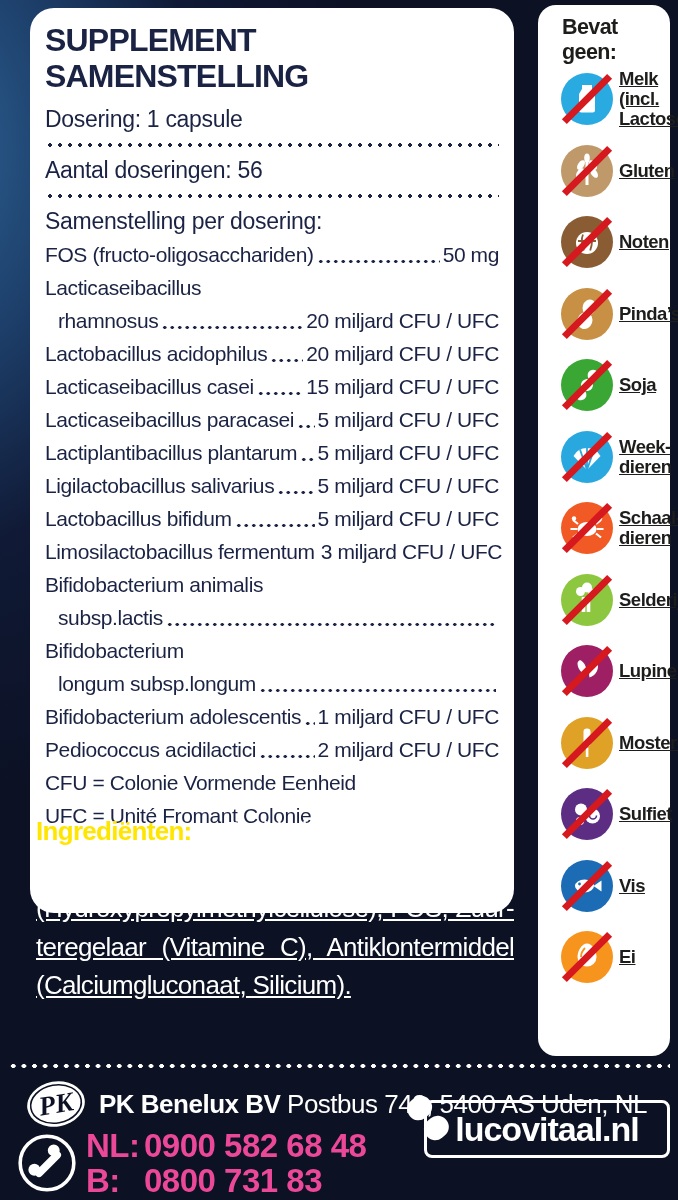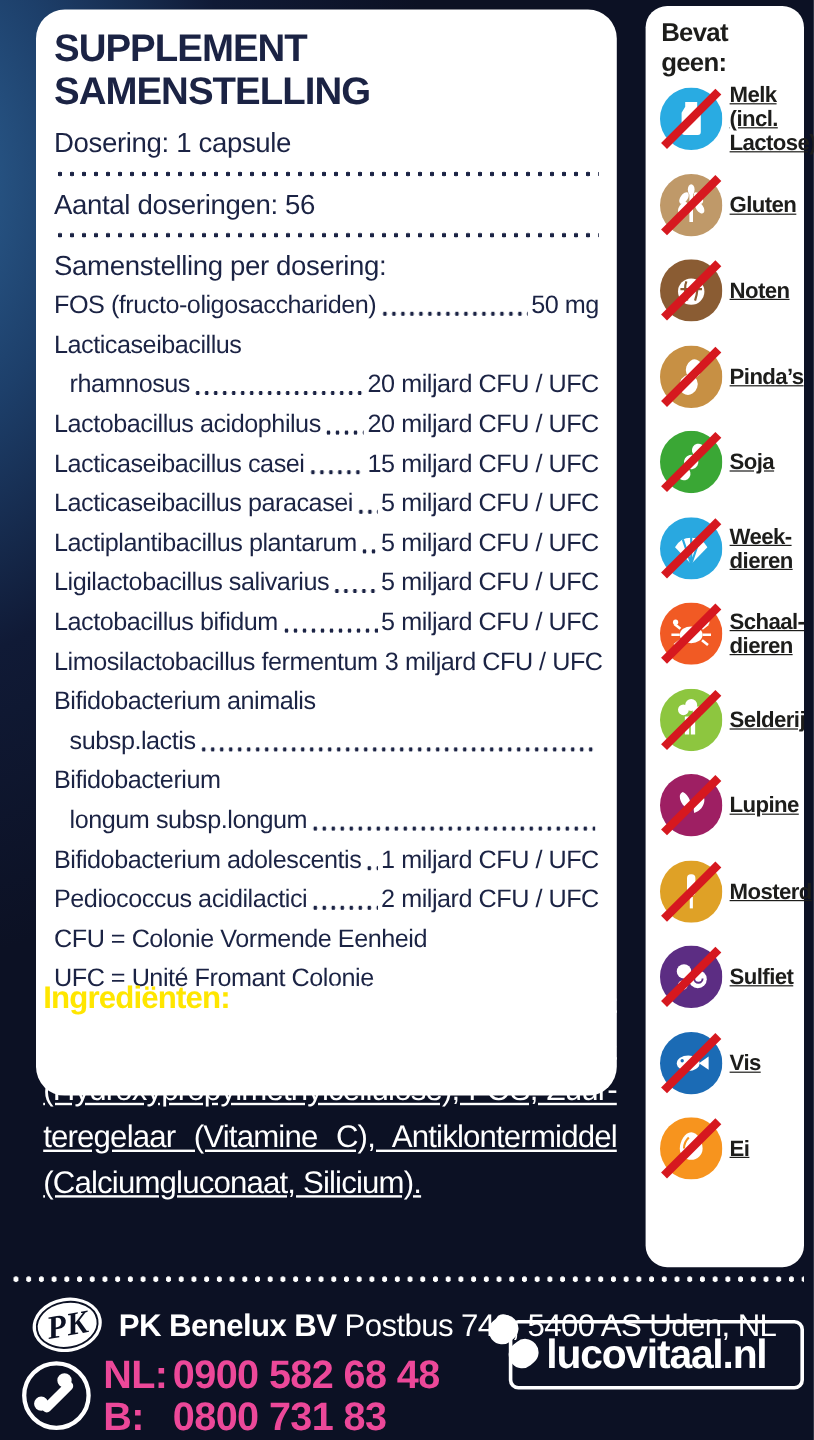--- a/index.html
+++ b/index.html
@@ -26,21 +26,21 @@
   .row.indent .name{padding-left:13px;}
   .row .leader{flex:1;align-self:flex-end;height:5px;margin:0 3px 7px 3px;
     background-image:radial-gradient(circle,#1b2344 1.5px,transparent 1.8px);
     background-size:7.5px 5px;background-repeat:repeat-x;background-position:left center;}
   .row .value{flex:none;}
   .footnote{font-size:21px;line-height:33px;letter-spacing:-0.4px;}
   
   .sidebar{
     position:absolute;left:538px;top:5px;width:132px;height:1051px;
     background:#ffffff;border-radius:18px;box-sizing:border-box;
-    padding:8px 4px 8px 12px;color:#1d1d1b;
+    padding:8px 4px 8px 23px;color:#1d1d1b;
   }
   .bevat{font-size:21.5px;font-weight:700;letter-spacing:-0.6px;margin:2px 0 8px 1px;}
   .allergen-items{display:flex;flex-direction:column;gap:19.5px;text-decoration:underline;}
   .allergen{display:flex;align-items:center;gap:6px;height:52px;}
   .allergen svg{width:52px;height:52px;flex:none;}
   .allergen .lbl{font-size:18.5px;font-weight:700;line-height:20px;letter-spacing:-0.5px;overflow:visible;}
   
   .ingredients{position:absolute;left:36px;top:812px;width:478px;color:#ffffff;
     font-size:26px;letter-spacing:-0.7px;line-height:38.5px;}
   .iline{text-align:justify;text-align-last:justify;white-space:nowrap;text-decoration:underline;}

